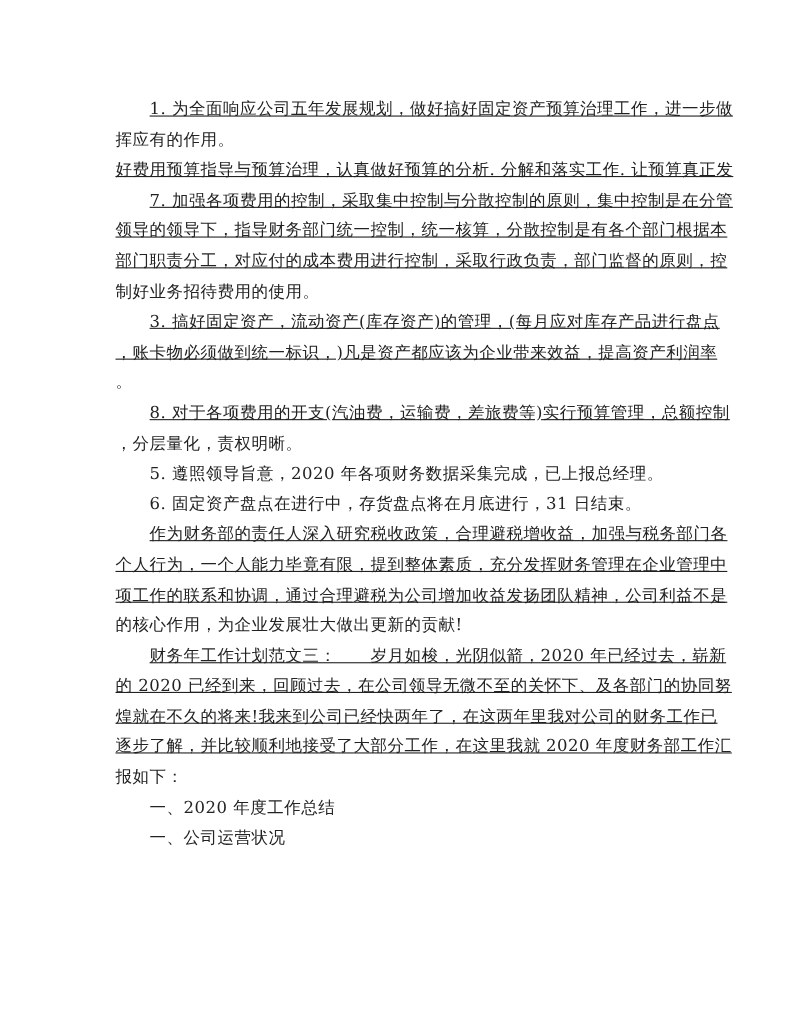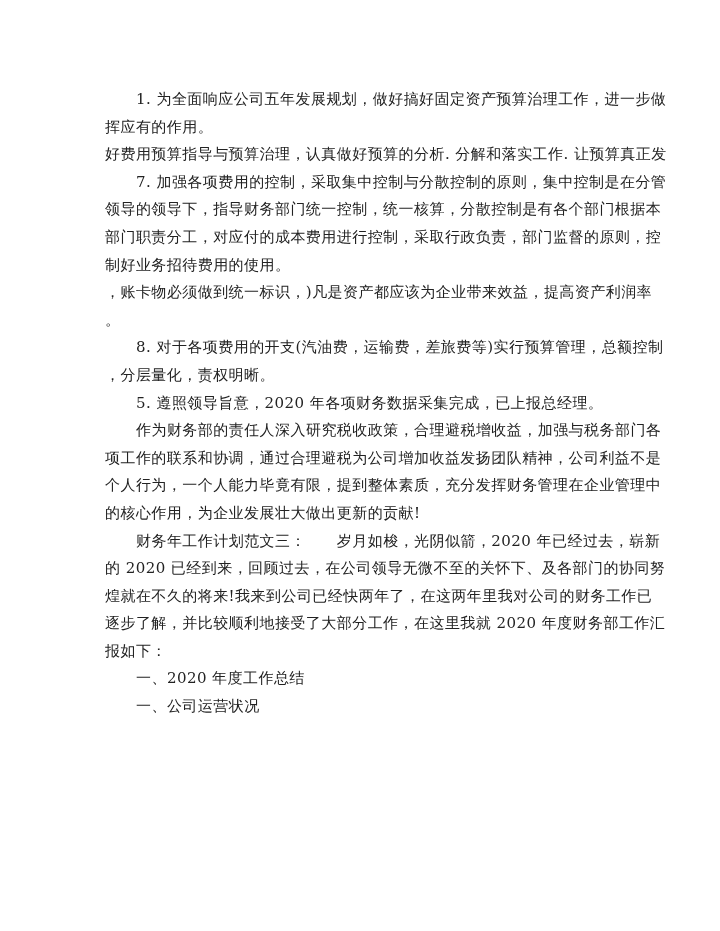--- a/index.html
+++ b/index.html
@@ -28,20 +28,21 @@
       white-space: nowrap;
       letter-spacing: 0.45px;
       overflow: visible;
     }
     .indent {
       padding-left: 31px;
     }
     .justify {
       text-align: justify;
       text-align-last: justify;
+      text-decoration: underline;
     }
   </style>
 </head>
 <body>
 
 <div class="page">
 
   <div>
     <div class="line indent justify">1. 为全面响应公司五年发展规划，做好搞好固定资产预算治理工作，进一步做</div>
     <div class="line">挥应有的作用。</div>
@@ -49,38 +50,42 @@
   </div>
 
   <div>
     <div class="line indent justify">7. 加强各项费用的控制，采取集中控制与分散控制的原则，集中控制是在分管</div>
     <div class="line justify">领导的领导下，指导财务部门统一控制，统一核算，分散控制是有各个部门根据本</div>
     <div class="line justify">部门职责分工，对应付的成本费用进行控制，采取行政负责，部门监督的原则，控</div>
     <div class="line">制好业务招待费用的使用。</div>
   </div>
 
   <div>
+    <div class="line indent justify">3. 搞好固定资产，流动资产(库存资产)的管理，(每月应对库存产品进行盘点</div>
     <div class="line justify">，账卡物必须做到统一标识，)凡是资产都应该为企业带来效益，提高资产利润率</div>
     <div class="line">。</div>
   </div>
 
   <div>
     <div class="line indent justify">8. 对于各项费用的开支(汽油费，运输费，差旅费等)实行预算管理，总额控制</div>
     <div class="line">，分层量化，责权明晰。</div>
   </div>
 
   <div>
     <div class="line indent">5. 遵照领导旨意，2020 年各项财务数据采集完成，已上报总经理。</div>
   </div>
 
+  <div>
+    <div class="line indent">6. 固定资产盘点在进行中，存货盘点将在月底进行，31 日结束。</div>
+  </div>
 
   <div>
     <div class="line indent justify">作为财务部的责任人深入研究税收政策，合理避税增收益，加强与税务部门各</div>
+    <div class="line justify">个人行为，一个人能力毕竟有限，提到整体素质，充分发挥财务管理在企业管理中</div>
     <div class="line justify">项工作的联系和协调，通过合理避税为公司增加收益发扬团队精神，公司利益不是</div>
-    <div class="line justify">个人行为，一个人能力毕竟有限，提到整体素质，充分发挥财务管理在企业管理中</div>
     <div class="line">的核心作用，为企业发展壮大做出更新的贡献!</div>
   </div>
 
   <div>
     <div class="line indent justify">财务年工作计划范文三：　　岁月如梭，光阴似箭，2020 年已经过去，崭新</div>
     <div class="line justify">的 2020 已经到来，回顾过去，在公司领导无微不至的关怀下、及各部门的协同努</div>
     <div class="line justify">煌就在不久的将来!我来到公司已经快两年了，在这两年里我对公司的财务工作已</div>
     <div class="line justify">逐步了解，并比较顺利地接受了大部分工作，在这里我就 2020 年度财务部工作汇</div>
     <div class="line">报如下：</div>
   </div>

